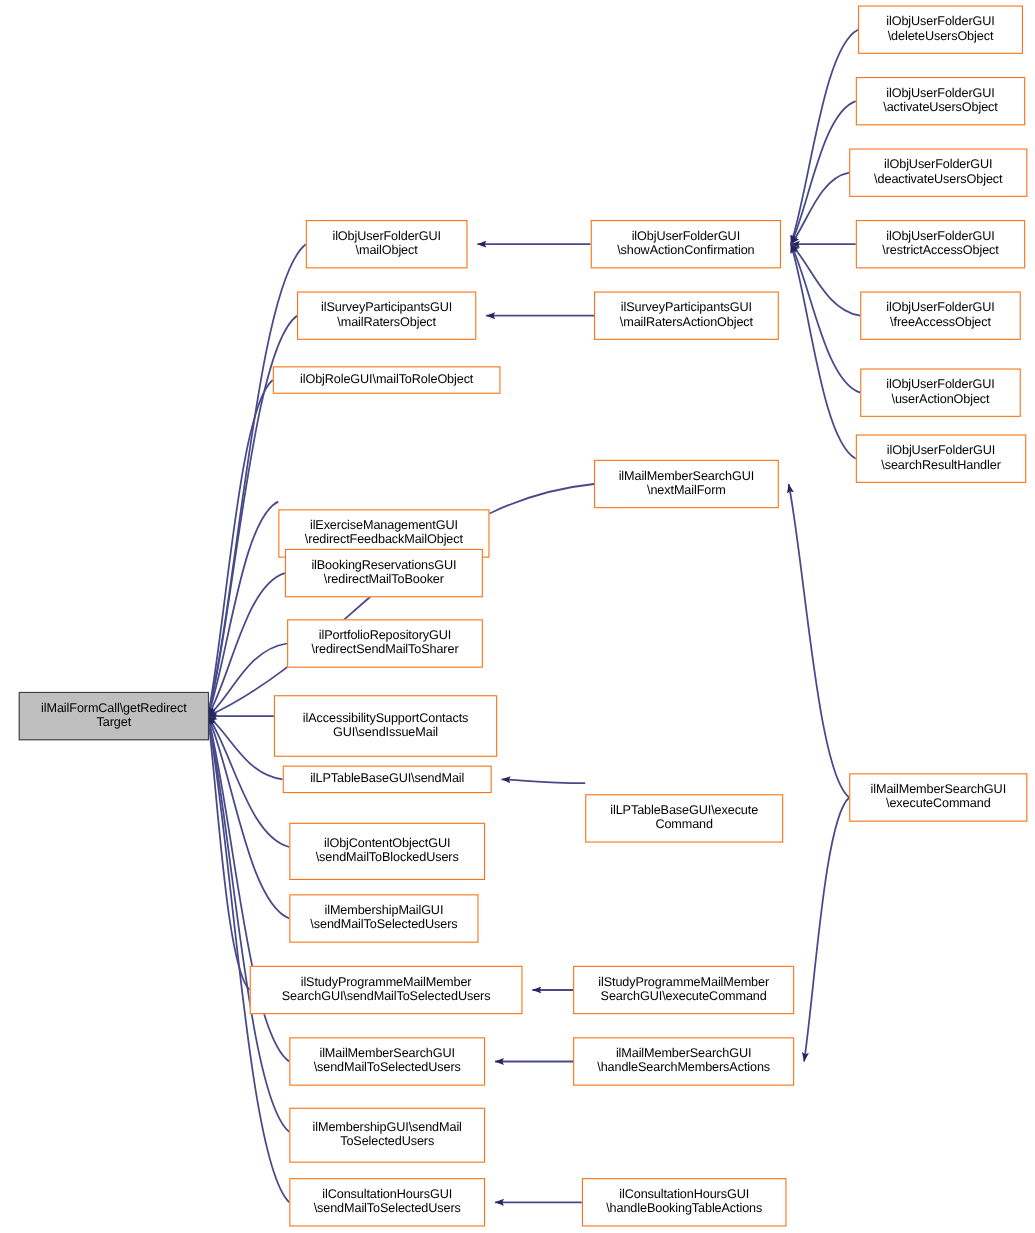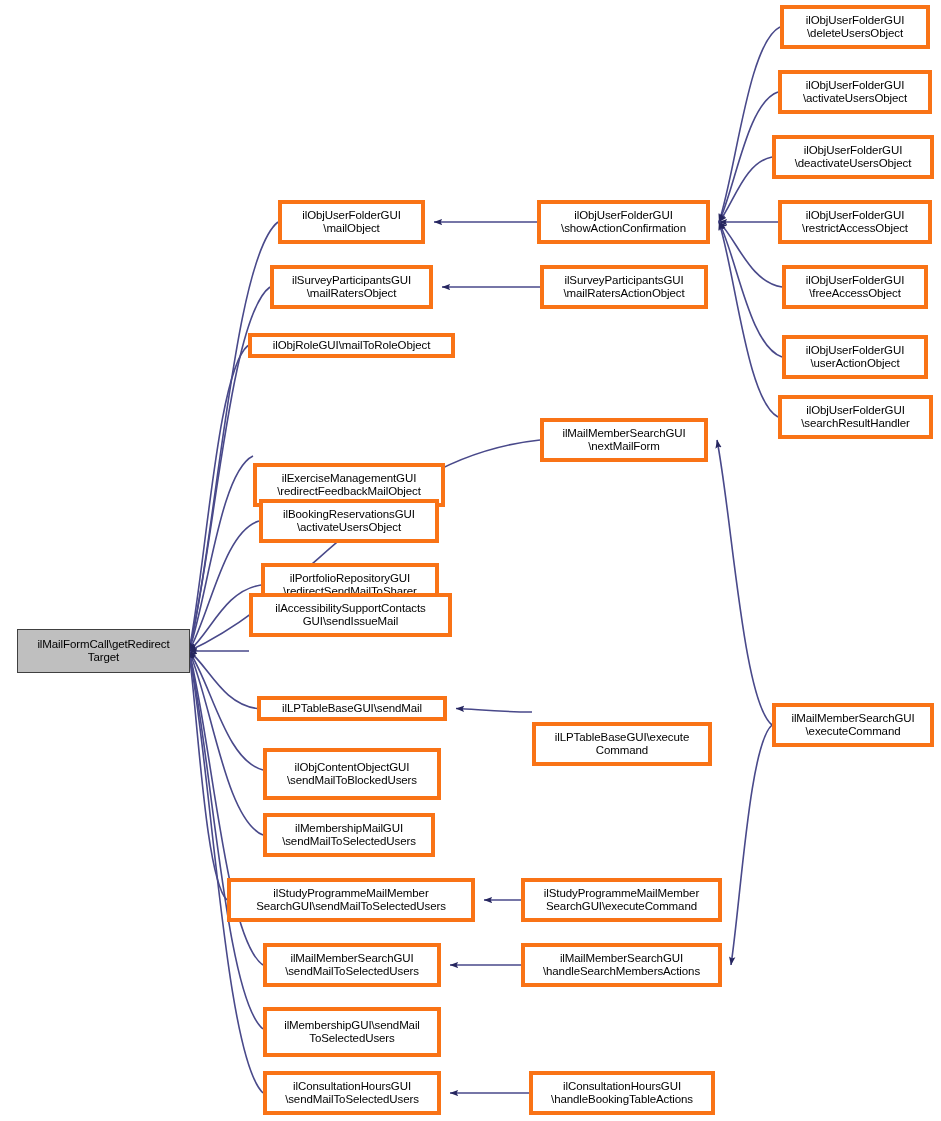--- a/index.html
+++ b/index.html
@@ -14,21 +14,21 @@
   }
   svg.edges{
     position:absolute;
     left:0; top:0;
     width:941px; height:1121px;
     pointer-events:none;
   }
   .node{
     position:absolute;
     box-sizing:border-box;
-    border:4px solid #f97316;
+    border:1px solid #f97316;
     background:#ffffff;
     color:#000000;
     font-size:11.5px;
     line-height:13.5px;
     text-align:center;
     display:flex;
     align-items:center;
     justify-content:center;
     padding:1px 3px;
     white-space:pre-line;
@@ -87,24 +87,24 @@
       <div class="node highlight" style="left: 17px; top: 629px; width: 173px; height: 44px;"><span>ilMailFormCall\getRedirect
 Target</span></div>
       <div class="node" style="left: 278px; top: 200px; width: 147px; height: 44px;"><span>ilObjUserFolderGUI
 \mailObject</span></div>
       <div class="node" style="left: 270px; top: 265px; width: 163px; height: 44px;"><span>ilSurveyParticipantsGUI
 \mailRatersObject</span></div>
       <div class="node" style="left: 248px; top: 333px; width: 207px; height: 25px;"><span>ilObjRoleGUI\mailToRoleObject</span></div>
       <div class="node" style="left: 253px; top: 434px; width: 192px; height: 44px; margin-top: 29px;"><span>ilExerciseManagementGUI
 \redirectFeedbackMailObject</span></div>
       <div class="node" style="left: 259px; top: 499px; width: 180px; height: 44px;"><span>ilBookingReservationsGUI
-\activateUsersObject</span></div>
+\redirectMailToBooker</span></div>
       <div class="node" style="left: 261px; top: 563px; width: 178px; height: 44px;"><span>ilPortfolioRepositoryGUI
 \redirectSendMailToSharer</span></div>
-      <div class="node" style="left: 249px; top: 593px; width: 203px; height: 44px;"><span>ilAccessibilitySupportContacts
+      <div class="node" style="left: 249px; top: 632px; width: 203px; height: 56px;"><span>ilAccessibilitySupportContacts
 GUI\sendIssueMail</span></div>
       <div class="node" style="left: 257px; top: 696px; width: 190px; height: 25px;"><span>ilLPTableBaseGUI\sendMail</span></div>
       <div class="node" style="left: 263px; top: 748px; width: 178px; height: 52px;"><span>ilObjContentObjectGUI
 \sendMailToBlockedUsers</span></div>
       <div class="node" style="left: 263px; top: 813px; width: 172px; height: 44px;"><span>ilMembershipMailGUI
 \sendMailToSelectedUsers</span></div>
       <div class="node" style="left: 227px; top: 878px; width: 248px; height: 44px;"><span>ilStudyProgrammeMailMember
 SearchGUI\sendMailToSelectedUsers</span></div>
       <div class="node" style="left: 263px; top: 943px; width: 178px; height: 44px;"><span>ilMailMemberSearchGUI
 \sendMailToSelectedUsers</span></div>

